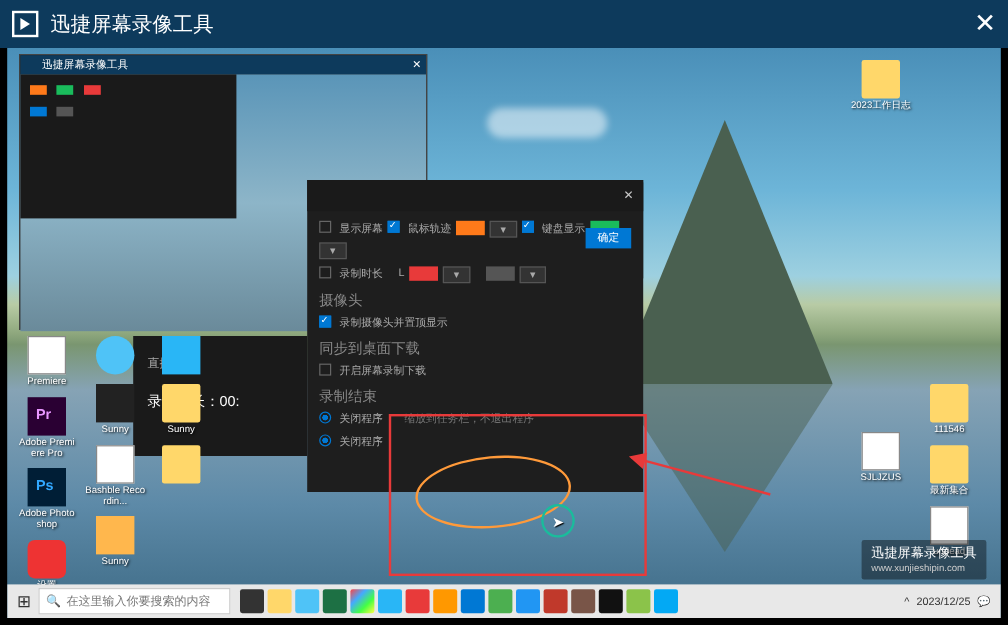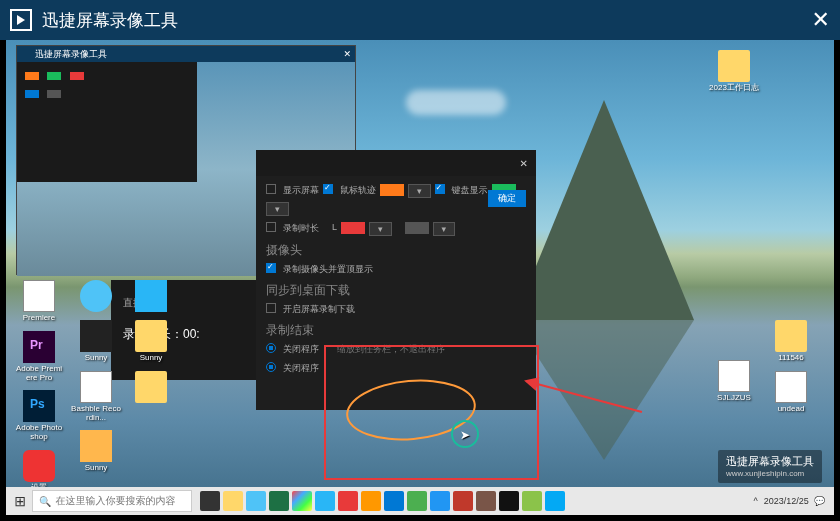--- a/index.html
+++ b/index.html
@@ -205,20 +205,24 @@
         <div class="lbl">2023工作日志</div>
       </div>
   </div>
 
   <div class="desk-icons" style="right:8px;top:280px">
     <div class="desk-icon">
         <div class="icn folder"></div>
         <div class="lbl">111546</div>
       </div>
     <div class="desk-icon">
+        <div class="icn folder"></div>
+        <div class="lbl">最新集合</div>
+      </div>
+    <div class="desk-icon">
         <div class="icn"></div>
         <div class="lbl">undead</div>
       </div>
   </div>
   <div class="desk-icons" style="right:65px;top:320px">
     <div class="desk-icon">
         <div class="icn"></div>
         <div class="lbl">SJLJZUS</div>
       </div>
   </div>

